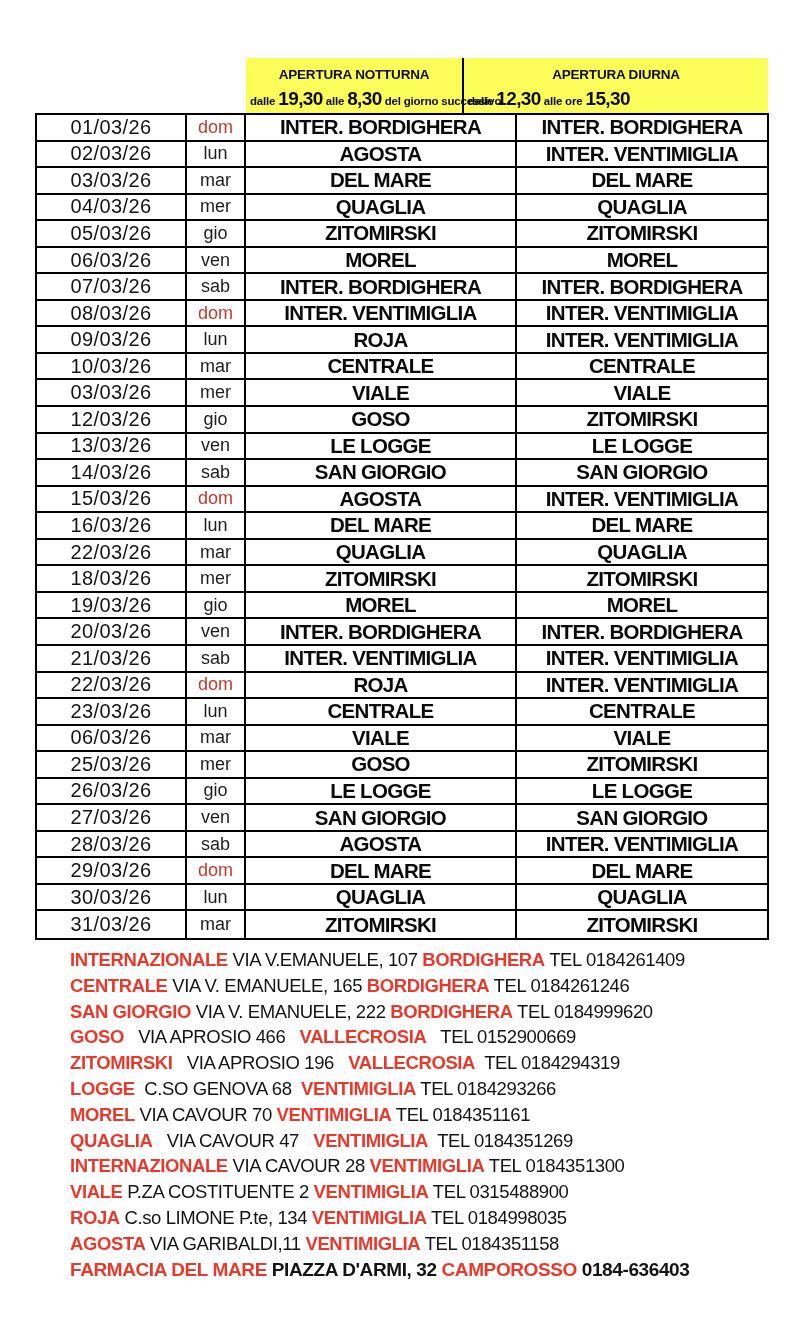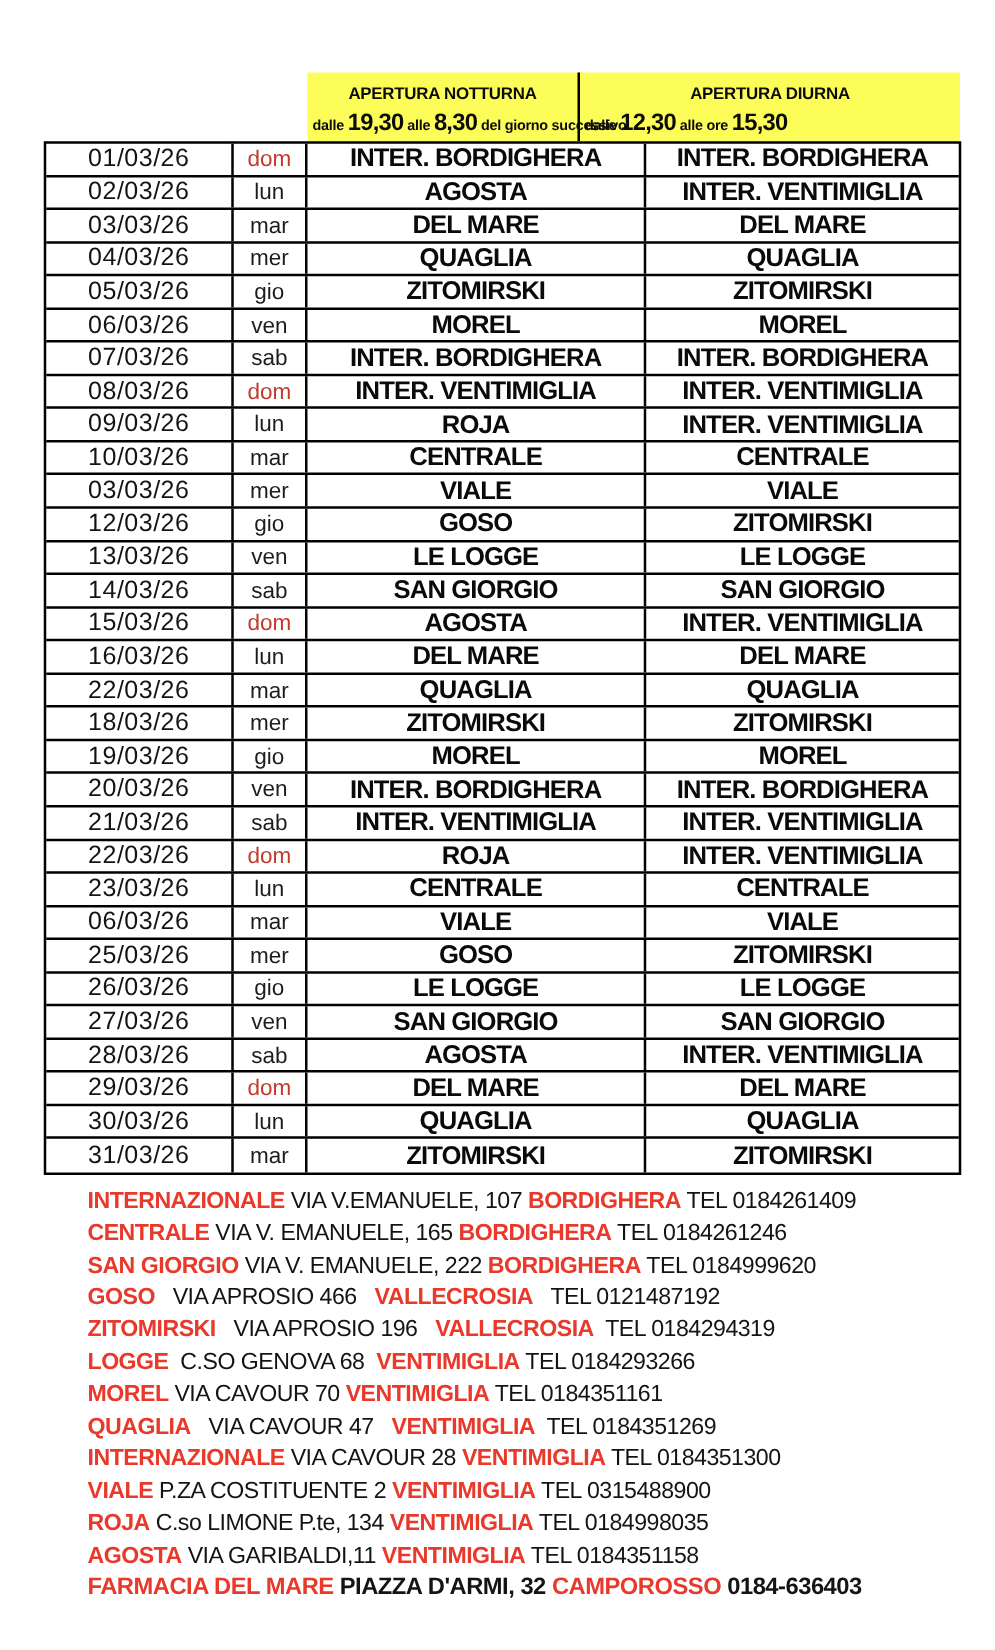--- a/index.html
+++ b/index.html
@@ -304,21 +304,21 @@
   </div>
 </div>
 
   <div class="footer">
   <div class="fline"><span class="red">INTERNAZIONALE</span><span class="blk"> VIA V.EMANUELE, 107 </span><span class="red">BORDIGHERA</span><span class="blk"> TEL 0184261409</span></div>
 
   <div class="fline"><span class="red">CENTRALE</span><span class="blk"> VIA V. EMANUELE, 165 </span><span class="red">BORDIGHERA</span><span class="blk"> TEL 0184261246</span></div>
 
   <div class="fline"><span class="red">SAN GIORGIO</span><span class="blk"> VIA V. EMANUELE, 222 </span><span class="red">BORDIGHERA</span><span class="blk"> TEL 0184999620</span></div>
 
-  <div class="fline"><span class="red">GOSO</span><span class="blk">   VIA APROSIO 466   </span><span class="red">VALLECROSIA</span><span class="blk">   TEL 0121487192</span></div>
+  <div class="fline"><span class="red">GOSO</span><span class="blk">   VIA APROSIO 466   </span><span class="red">VALLECROSIA</span><span class="blk">   TEL 0152900669</span></div>
 
   <div class="fline"><span class="red">ZITOMIRSKI</span><span class="blk">   VIA APROSIO 196   </span><span class="red">VALLECROSIA</span><span class="blk">  TEL 0184294319</span></div>
 
   <div class="fline"><span class="red">LOGGE</span><span class="blk">  C.SO GENOVA 68  </span><span class="red">VENTIMIGLIA</span><span class="blk"> TEL 0184293266</span></div>
 
   <div class="fline"><span class="red">MOREL</span><span class="blk"> VIA CAVOUR 70 </span><span class="red">VENTIMIGLIA</span><span class="blk"> TEL 0184351161</span></div>
 
   <div class="fline"><span class="red">QUAGLIA</span><span class="blk">   VIA CAVOUR 47   </span><span class="red">VENTIMIGLIA</span><span class="blk">  TEL 0184351269</span></div>
 
   <div class="fline"><span class="red">INTERNAZIONALE</span><span class="blk"> VIA CAVOUR 28 </span><span class="red">VENTIMIGLIA</span><span class="blk"> TEL 0184351300</span></div>

